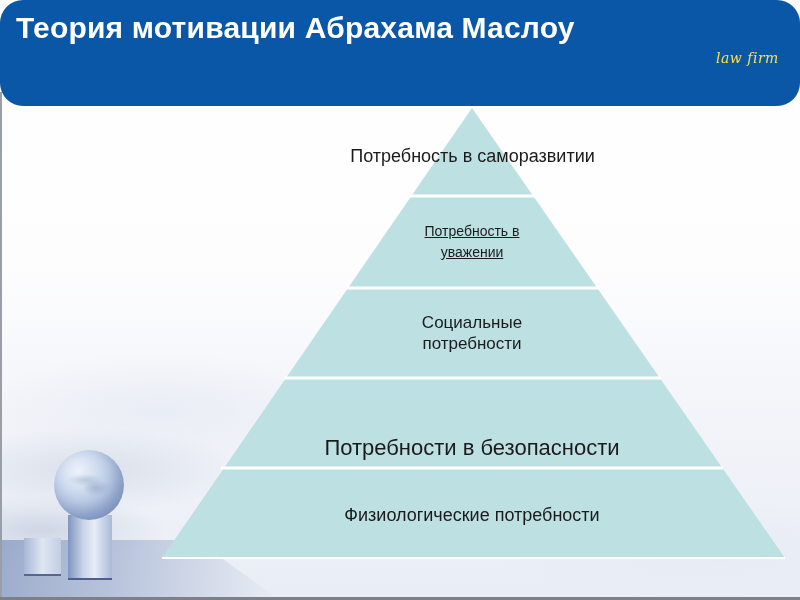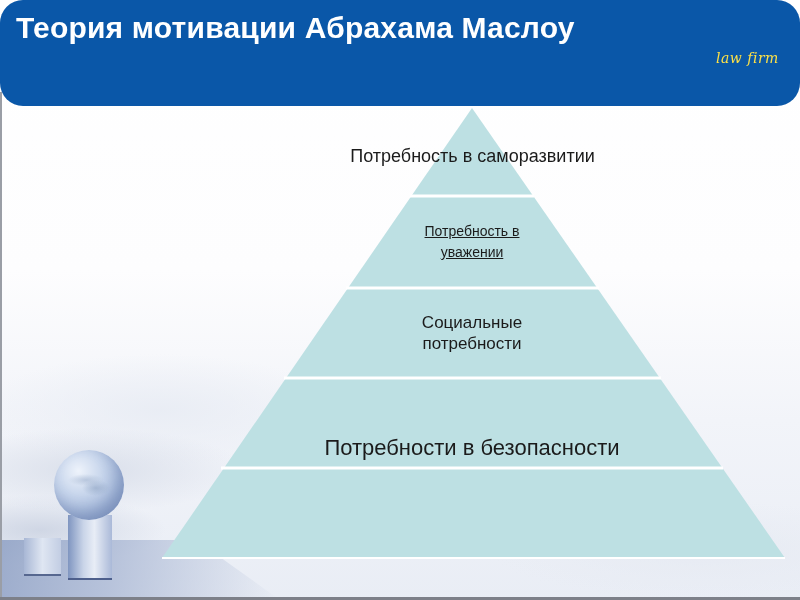--- a/index.html
+++ b/index.html
@@ -104,20 +104,21 @@
       <line x1="346" y1="288" x2="599" y2="288" stroke="#ffffff" stroke-width="3"></line>
       <line x1="284" y1="378" x2="661" y2="378" stroke="#ffffff" stroke-width="3"></line>
       <line x1="221" y1="468" x2="723" y2="468" stroke="#ffffff" stroke-width="3"></line>
       <line x1="162" y1="558" x2="785" y2="558" stroke="#ffffff" stroke-width="2"></line>
     </svg>
 
     <div class="level-text" style="left:300px; top:146px; width:345px; font-size:18px;">Потребность в саморазвитии</div>
     <div class="level-text" style="left:392px; top:221px; width:160px; font-size:14px;text-decoration:underline;">Потребность в уважении</div>
     <div class="level-text" style="left:392px; top:312px; width:160px; font-size:17px;">Социальные потребности</div>
     <div class="level-text" style="left:272px; top:413px; width:400px; font-size:22px;margin-top:24px;">Потребности в безопасности</div>
+    <div class="level-text" style="left:272px; top:505px; width:400px; font-size:18px;">Физиологические потребности</div>
   </div>
 
   <div class="pedestal-short"></div>
   <div class="pedestal-tall"></div>
   <div class="globe"></div>
 
   <div class="left-border"></div>
   <div class="bottom-border"></div>
 </div>
 

